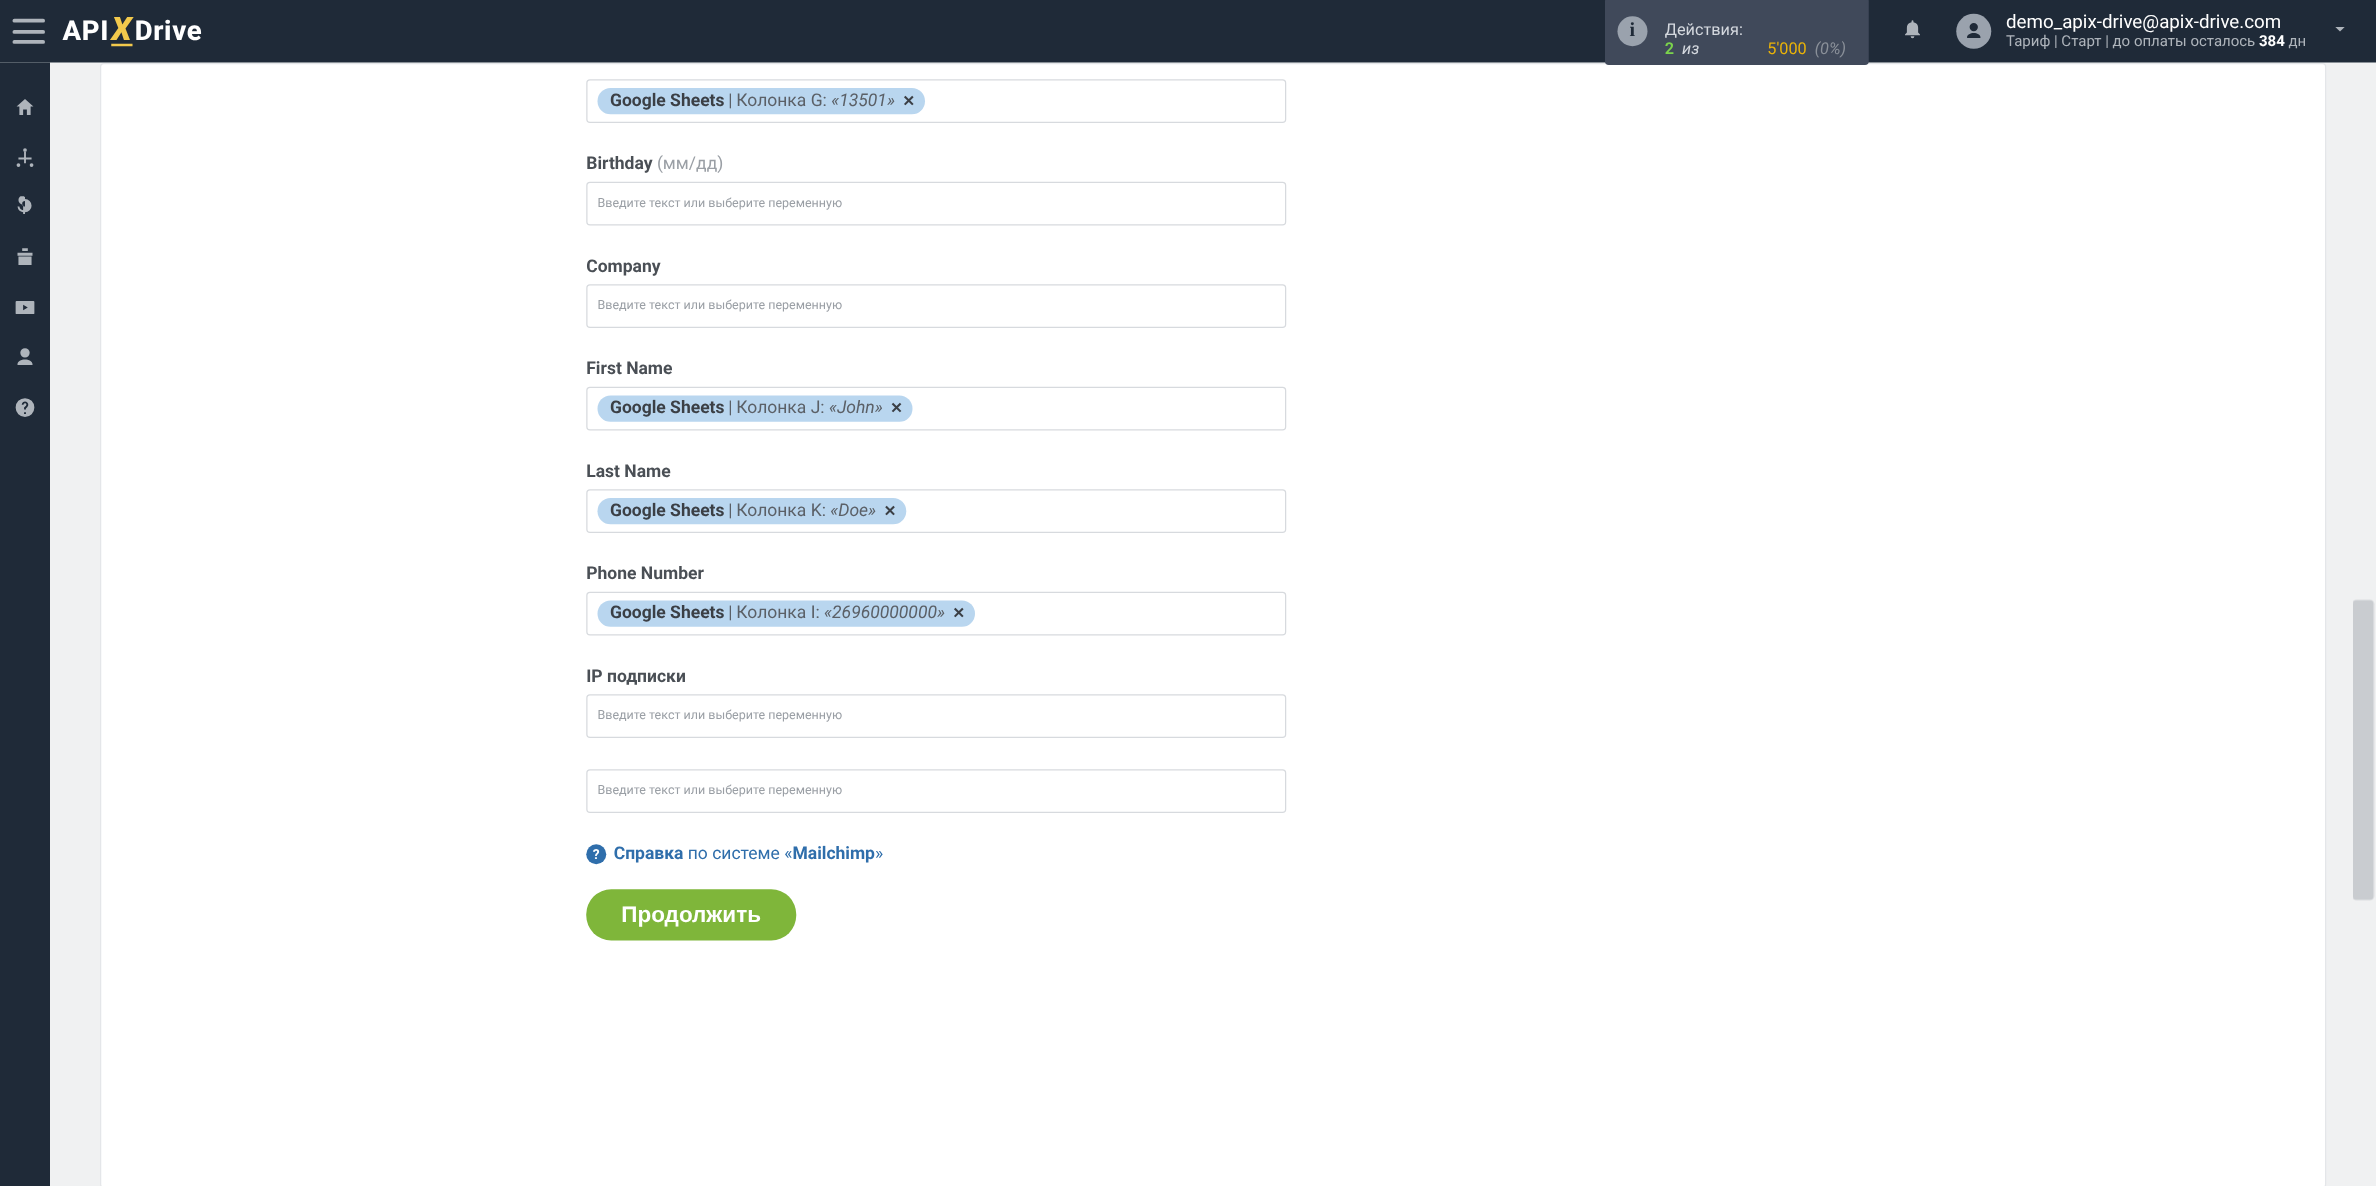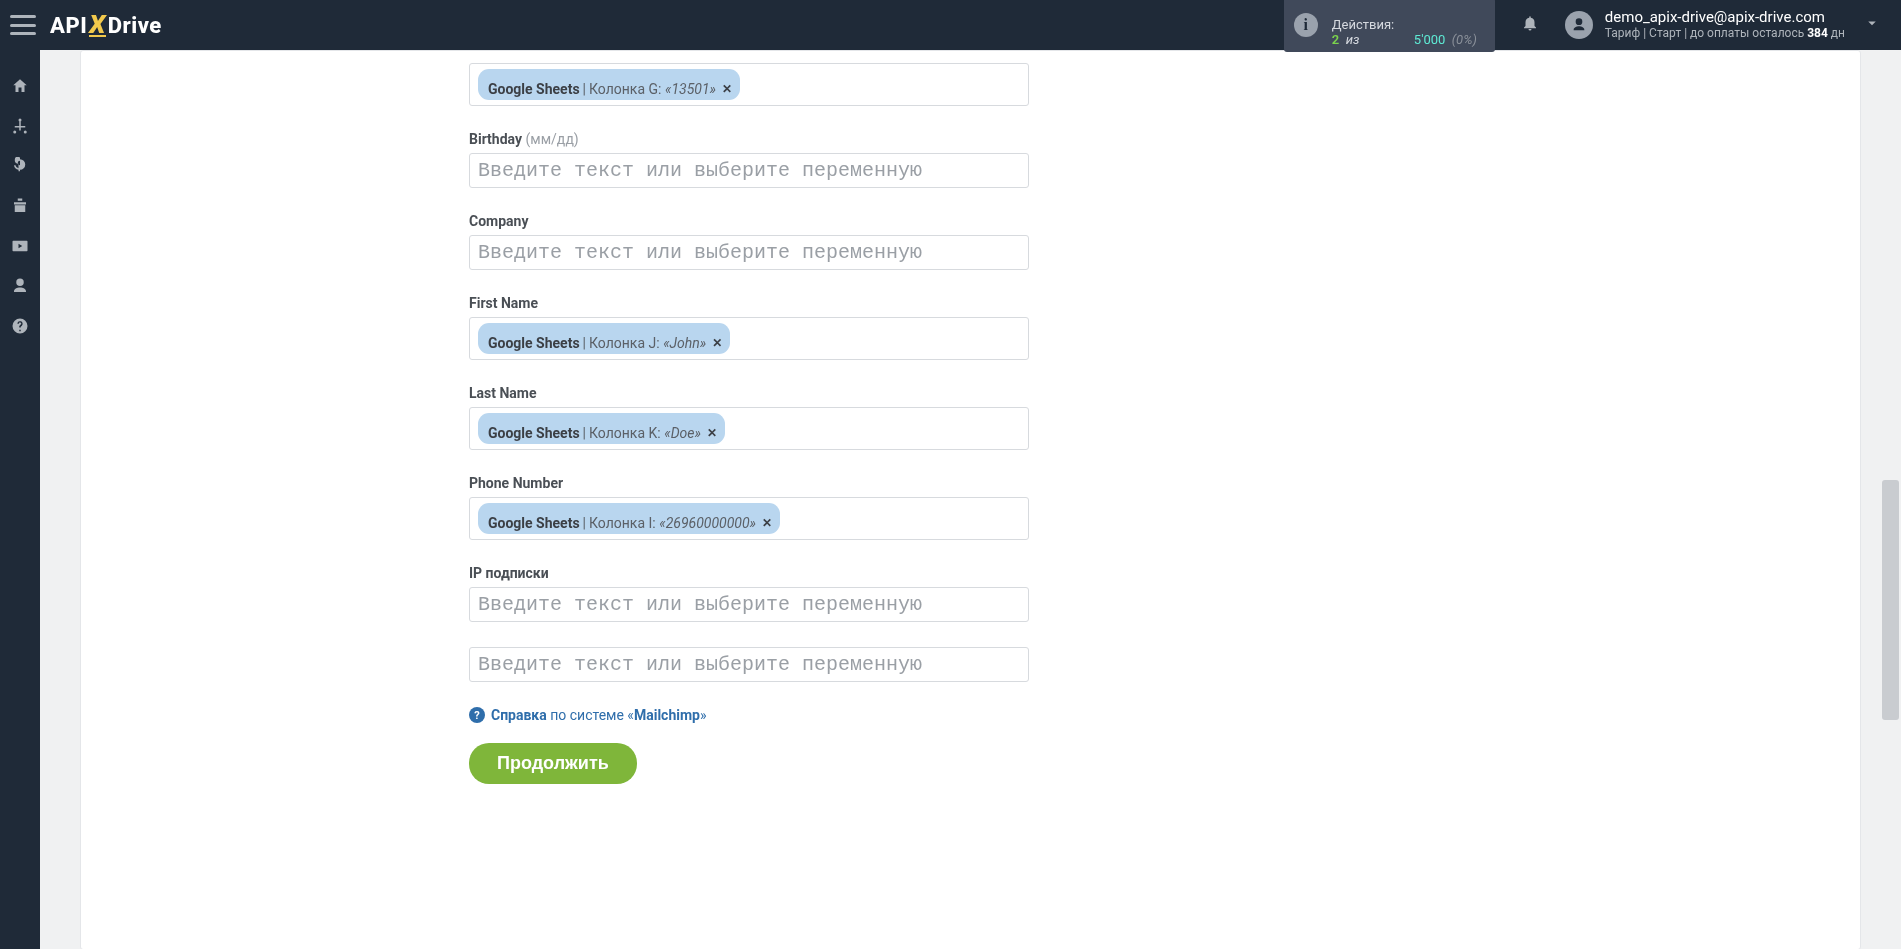--- a/index.html
+++ b/index.html
@@ -64,21 +64,21 @@
     font-weight:900;
     display:flex; align-items:center; justify-content:center;
     font-family: Georgia, serif;
     font-size: 16px;
     margin-right:14px;
   }
   .actions-text { font-size:13px; line-height:1.15; }
   .actions-text .label { color:#d5d9df;margin-top:16px; }
   .actions-text .n1 { color:#7bd34c; font-weight:600; }
   .actions-text .n2 { color:#d5d9df; font-style:italic; }
-  .actions-text .n3 { color:#5eead4;margin-left:24px; }
+  .actions-text .n3 { color:#eab308;margin-left:24px; }
   .actions-text .pct { color:#8a9099; font-style:italic; }
 
   .bell {
     color:#aeb4bb;
     margin-right:26px;
     cursor:pointer;
   }
   .user-block {
     display:flex; align-items:center;
     color:#dfe3e8;
@@ -150,28 +150,27 @@
     border-radius:3px;
     min-height:35px;
     padding:5px 8px;
     display:flex; flex-wrap:wrap; align-items:center;
     gap:4px;
     width:560px;
     background:#fff;
   }
   .tag-input.empty .placeholder {
     color:#9a9fa5;
-    font-size:20px;
-    font-family:Liberation Mono, monospace;
+    font-size:10px;
   }
   .pill {
     background:#b9d6ef;
     color:#3b3f45;
     border-radius:11px;
-    padding:12px 8px 3px 10px;
+    padding:2px 8px 3px 10px;
     font-size:14px;
     display:inline-flex;
     align-items:center;
   }
   .pill .src { font-weight:700; }
   .pill .sep { margin:0 3px; color:#5b6067; }
   .pill .col { color:#5b6067; }
   .pill .val { font-style:italic; color:#5b6067; }
   .pill .remove {
     margin-left:6px;

